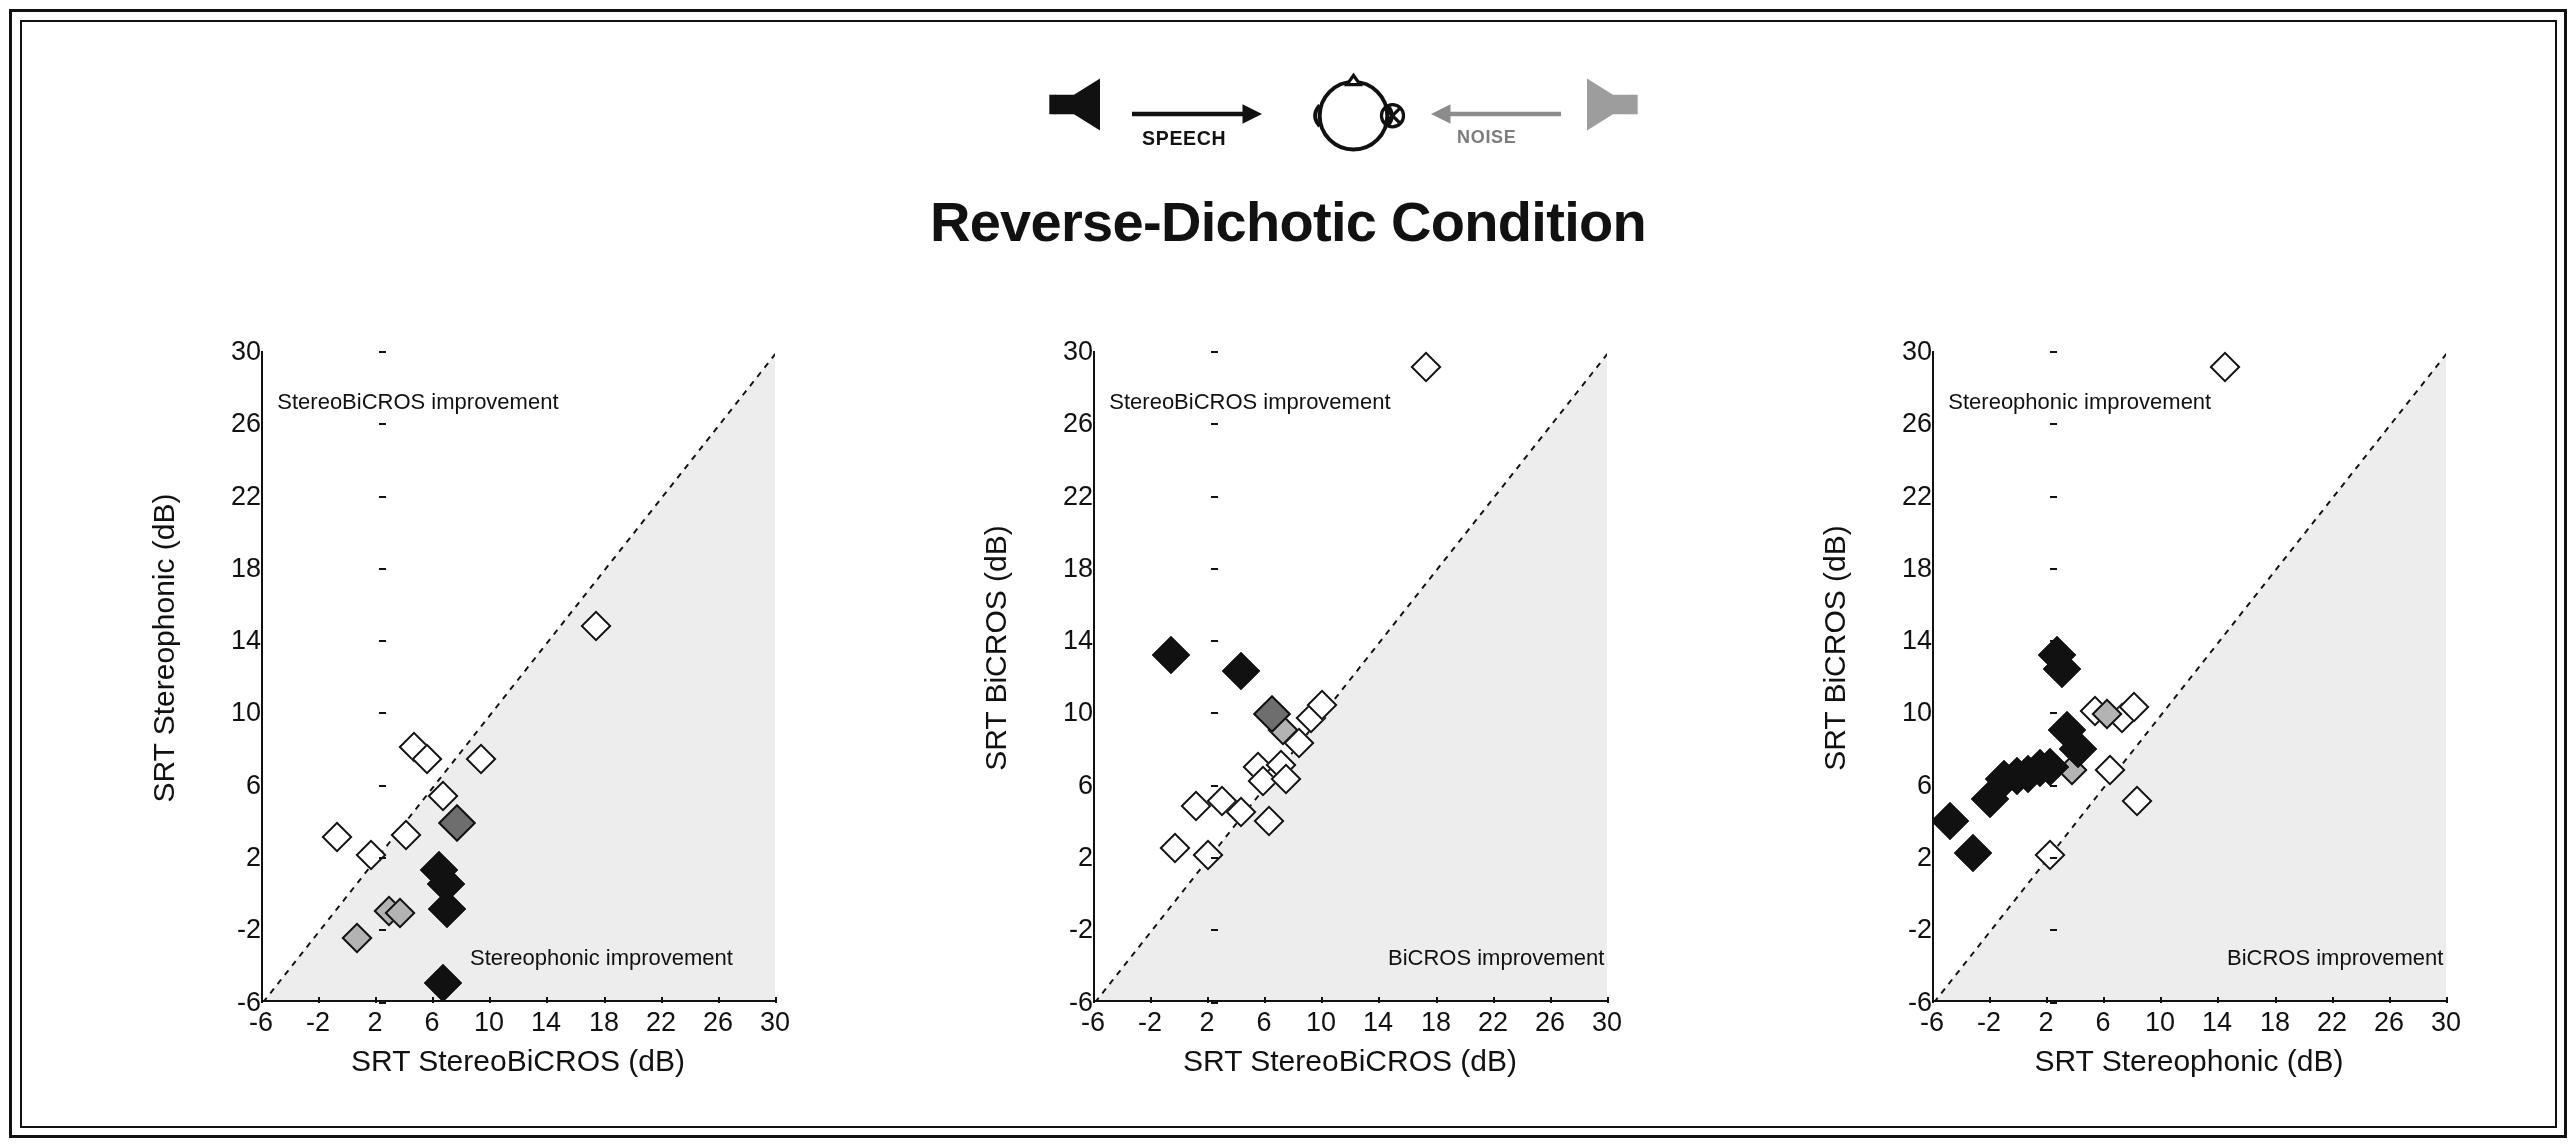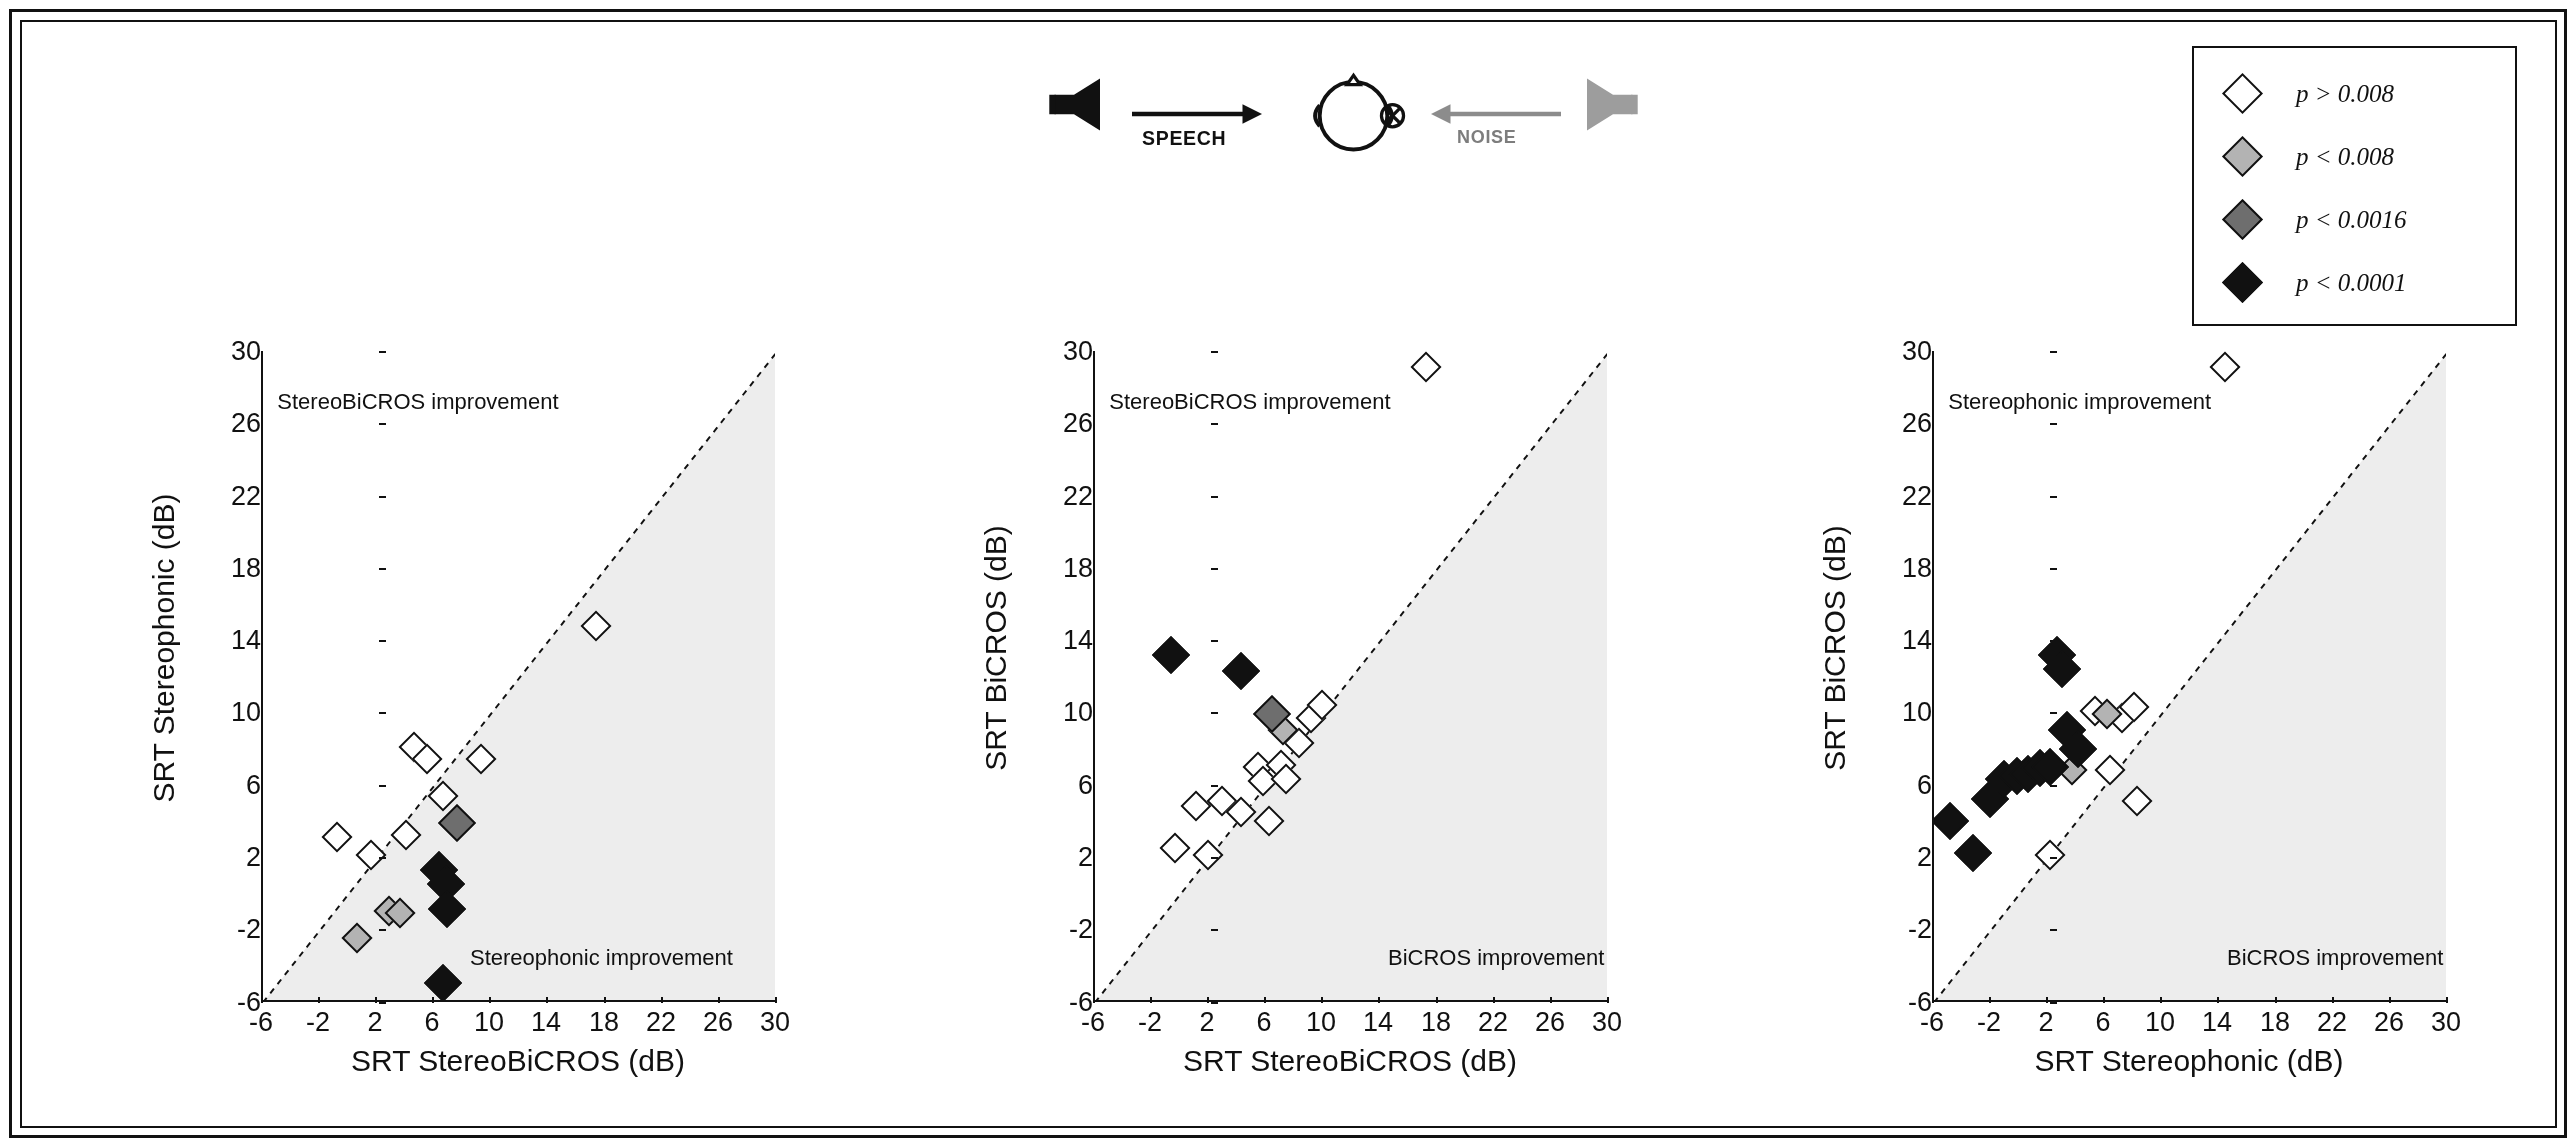--- a/index.html
+++ b/index.html
@@ -178,39 +178,22 @@
     <div class="label-noise">NOISE</div>
 
     <div class="speaker-right">
       <svg width="78" height="59" viewBox="0 0 120 90">
         <polygon points="70,30 40,30 0,5 0,85 40,60 70,60" fill="#9d9d9d"></polygon>
         <rect x="68" y="30" width="10" height="30" fill="#9d9d9d"></rect>
       </svg>
     </div>
   </div>
 
-
-  <div class="legend" id="legend">
-      <div class="legend-row">
-        <div class="diamond" style="background: rgb(255, 255, 255);"></div>
-        <div class="legend-label">p &gt; 0.008</div>
-      </div>
-      <div class="legend-row">
-        <div class="diamond" style="background: rgb(179, 179, 179);"></div>
-        <div class="legend-label">p &lt; 0.008</div>
-      </div>
-      <div class="legend-row">
-        <div class="diamond" style="background: rgb(110, 110, 110);"></div>
-        <div class="legend-label">p &lt; 0.0016</div>
-      </div>
-      <div class="legend-row">
-        <div class="diamond" style="background: rgb(17, 17, 17);"></div>
-        <div class="legend-label">p &lt; 0.0001</div>
-      </div>
-    </div>
+  <div class="main-title">Reverse-Dichotic Condition</div>
+
 
   <div class="panel" id="panel-0">
       <div class="plot-area">
         <svg width="514" height="651" class="diag" viewBox="0 0 786 996">
           <polygon points="0,1000 790,1000 790,0" fill="#ededed"></polygon>
           <line x1="0" y1="1000" x2="790" y2="0" stroke="#111" stroke-width="3" stroke-dasharray="9,9"></line>
         </svg>
         <div class="note" style="left: 14.3px; top: 38px;">StereoBiCROS improvement</div>
         <div class="note" style="left: 207px; top: 594px;">Stereophonic improvement</div>
         <div class="marker" style="left: 74px; top: 486px; background: rgb(255, 255, 255);"></div>

